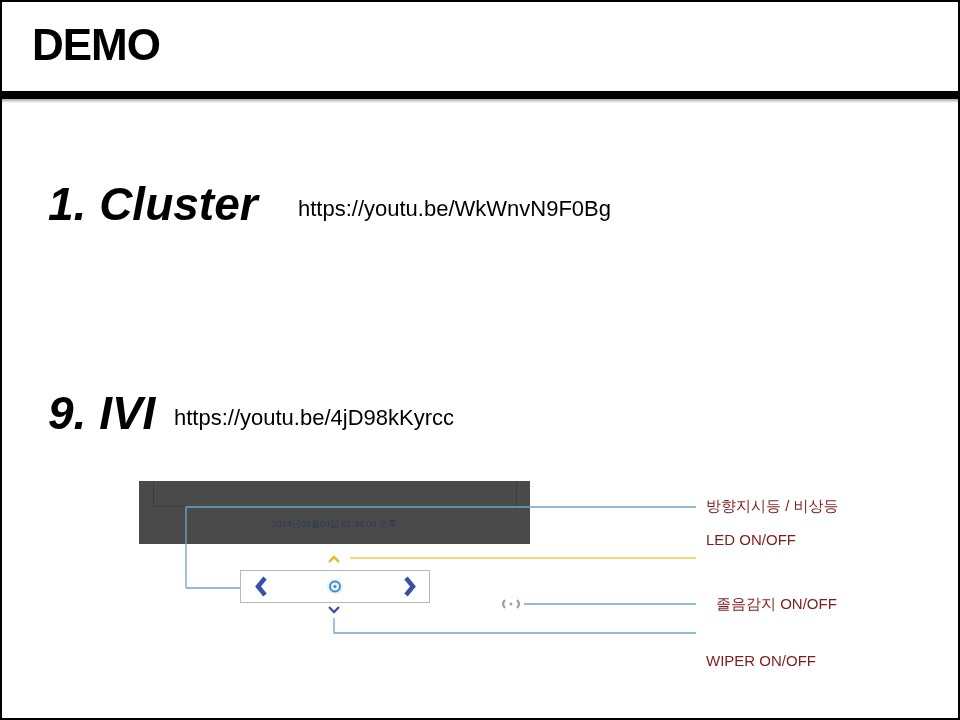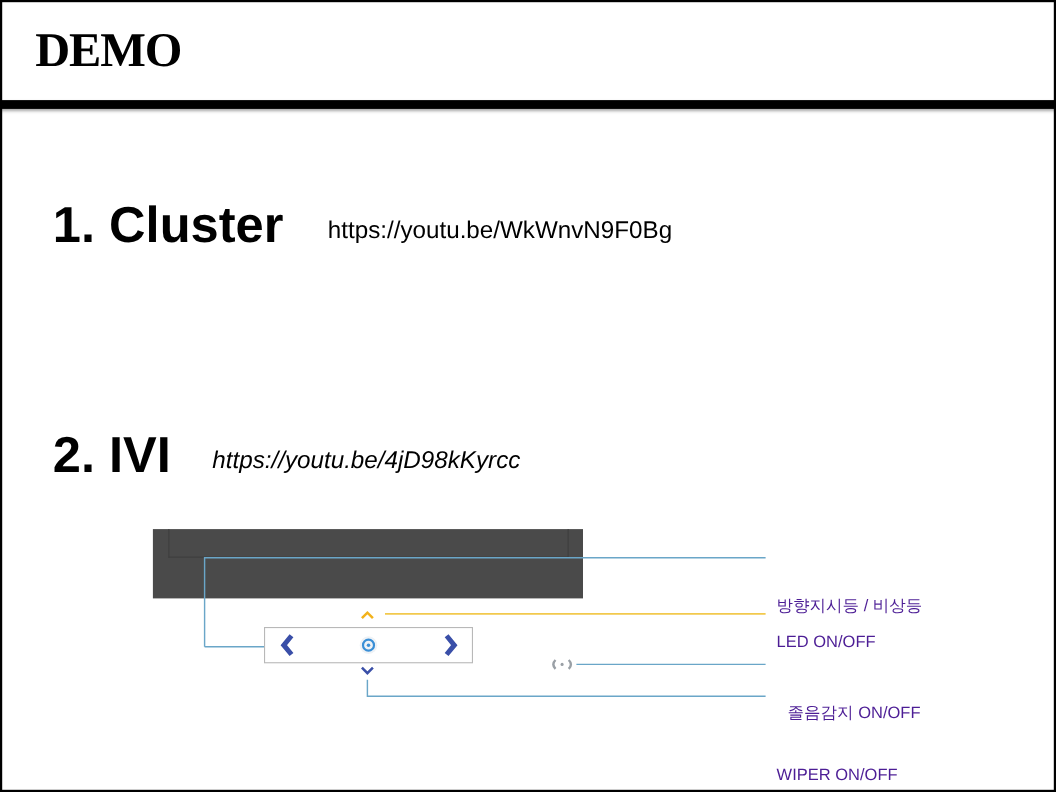--- a/index.html
+++ b/index.html
@@ -1,46 +1,47 @@
 <!DOCTYPE html>
 <html><head>
 <meta charset="utf-8">
 <style>
   html, body { margin:0; padding:0; background:#fff; }
   body { width:960px; height:720px; position:relative; overflow:hidden; font-family:"Liberation Sans", "DejaVu Sans", sans-serif; }
   .frame { position:absolute; left:0; top:0; width:956px; height:716px; border:2px solid #000; }
-  .title { position:absolute; left:32px; top:20px; font-size:44px; font-weight:bold; color:#000; letter-spacing:-1px;font-family:Liberation Serif, serif; }
+  .title { position:absolute; left:32px; top:20px; font-size:44px; font-weight:bold; color:#000; letter-spacing:-1px; }
   .title-bar { position:absolute; left:0; top:91px; width:960px; height:8px; background:#000; box-shadow:0 2px 3px rgba(0,0,0,0.35); }
-  .heading { position:absolute; font-size:46px; font-weight:bold; color:#000; }
+  .heading { position:absolute; font-size:46px; font-weight:bold; color:#000;font-style:italic; }
   .link { position:absolute; font-size:22px; color:#000; text-decoration:none; }
   .h1 { left:48px; top:177px; }
   .l1 { left:298px; top:196px; }
   .h2 { left:48px; top:386px; }
-  .l2 { left:193px; top:405px;font-style:italic; }
+  .l2 { left:174px; top:405px; }
   .screen { position:absolute; left:139px; top:481px; width:391px; height:63px; background:#4a4a4a; }
   .screen-inner { position:absolute; left:14px; top:0; width:362px; height:25px; border:1px solid #3e3e3e; border-top:none; }
   .datetime { position:absolute; left:0; width:391px; top:37px; text-align:center; font-size:9px; color:#2a3a55; }
   .ctrl { position:absolute; left:240px; top:570px; width:188px; height:31px; border:1.5px solid #b8b8b8; background:#fff; }
-  .lbl { position:absolute; font-size:15px; color:#4c1d95;margin-top:44px; }
+  .lbl { position:absolute; font-size:15px; color:#7f1d1d; }
   svg.lines { position:absolute; left:0; top:0; }
 </style>
 </head>
 <body>
 
 <div class="frame"></div>
 <div class="title">DEMO</div>
 <div class="title-bar"></div>
 
 <div class="heading h1">1. Cluster</div>
 <a class="link l1">https://youtu.be/WkWnvN9F0Bg</a>
-<div class="heading h2">2. IVI</div>
+<div class="heading h2">9. IVI</div>
 <a class="link l2">https://youtu.be/4jD98kKyrcc</a>
 
 <div class="screen">
   <div class="screen-inner"></div>
+  <div class="datetime">2018년06월04일 01:46:00 오후</div>
 </div>
 
 <svg class="lines" width="960" height="720">
   <polyline points="186,588 186,507 696,507" fill="none" stroke="#6aa6c8" stroke-width="1.3"></polyline>
   <line x1="186" y1="588" x2="240" y2="588" stroke="#6aa6c8" stroke-width="1.3"></line>
   <line x1="350" y1="558" x2="696" y2="558" stroke="#f2c94c" stroke-width="1.5"></line>
   <line x1="524" y1="604" x2="696" y2="604" stroke="#6aa6c8" stroke-width="1.3"></line>
   <polyline points="334,618 334,633 696,633" fill="none" stroke="#6aa6c8" stroke-width="1.3"></polyline>
 </svg>
 

